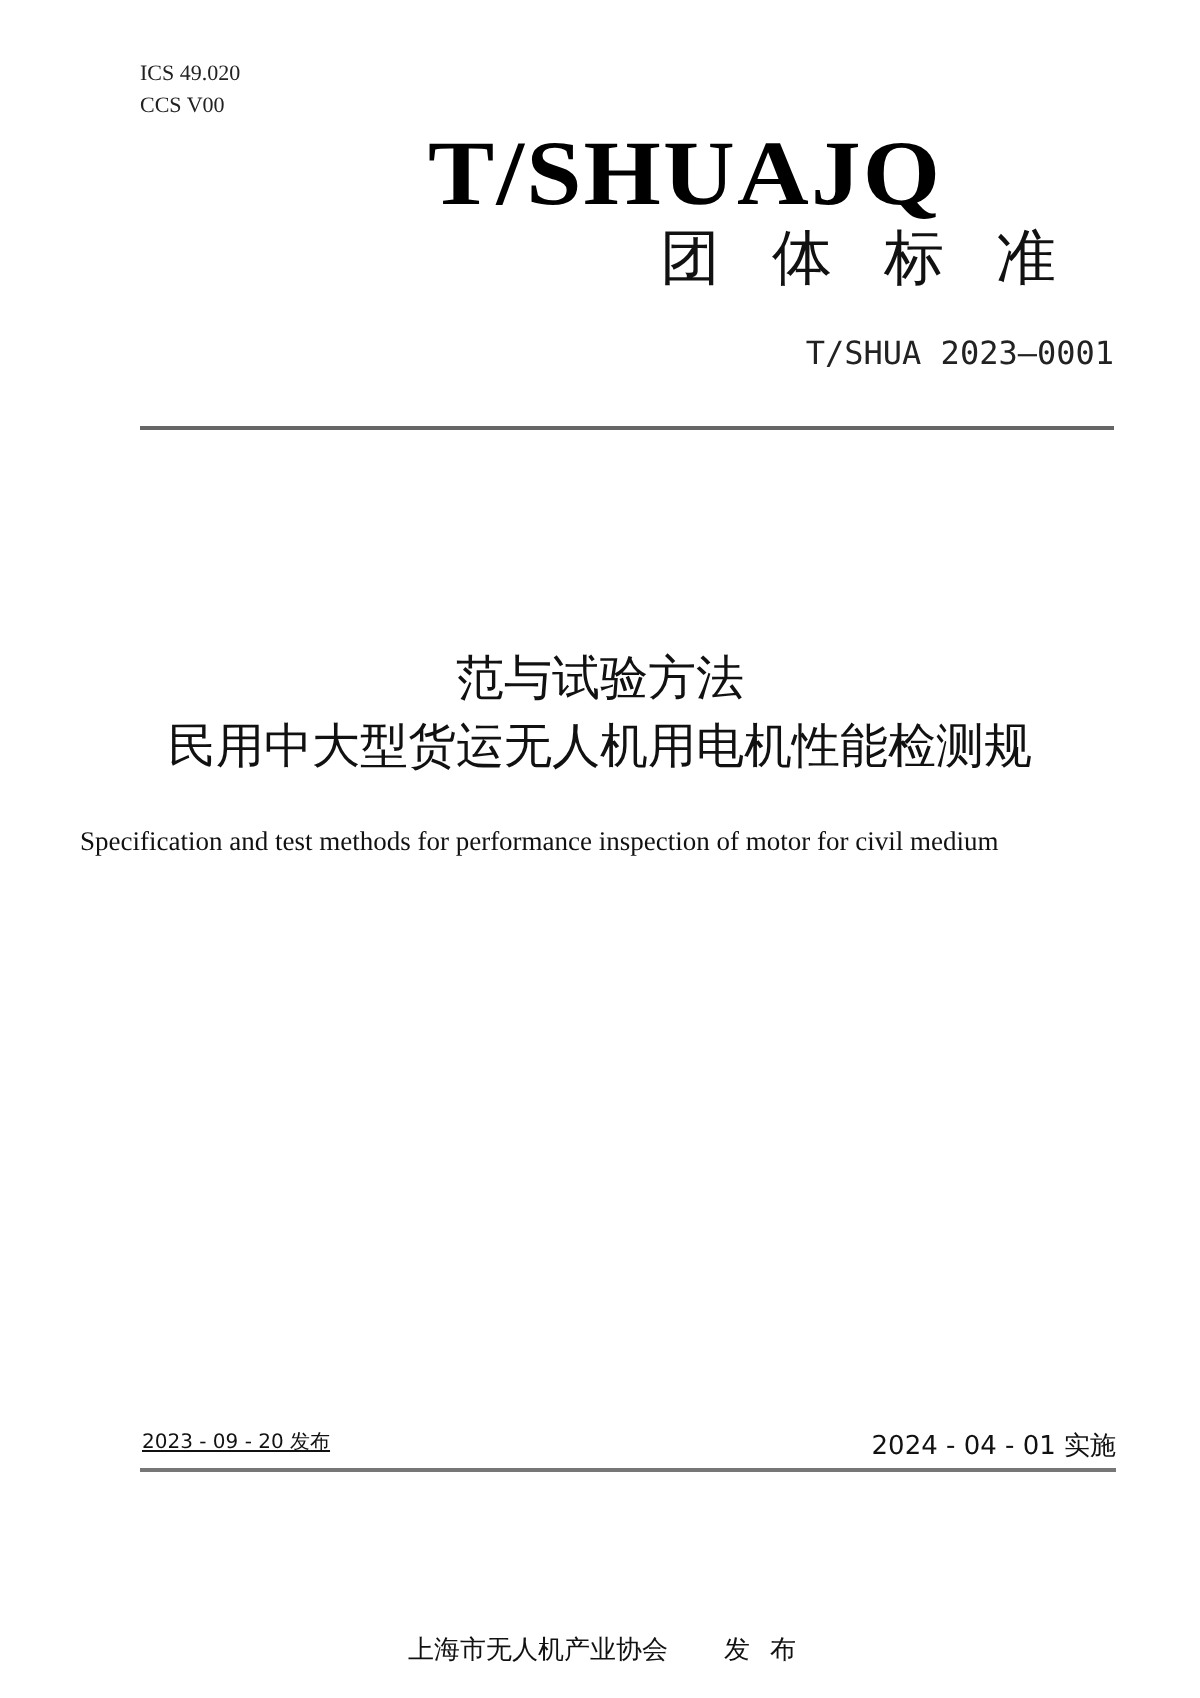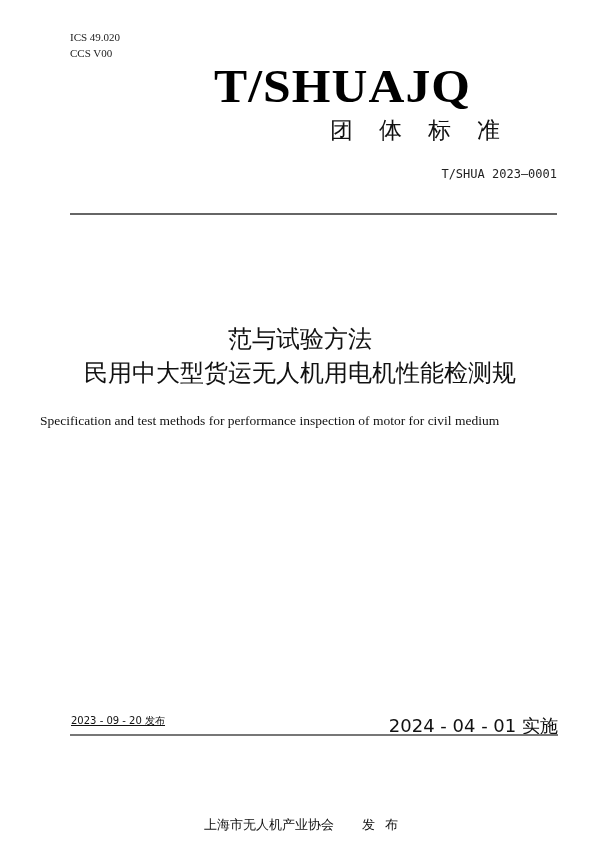--- a/index.html
+++ b/index.html
@@ -1,26 +1,26 @@
 <!DOCTYPE html>
 <html><head>
 <meta charset="utf-8">
 <style>
   html, body { margin: 0; padding: 0; background: #ffffff; }
   body { width: 600px; height: 849px; position: relative; overflow: hidden; color: #111; font-family: "DejaVu Sans", sans-serif; }
   .abs { position: absolute; }
   .ics { left: 70px; top: 29px; font-family: Liberation Serif, serif; font-size: 11px; line-height: 16px; color: #222; }
   .brand { left: 214px; top: 62px; font-family: "Liberation Serif", serif; font-weight: bold; font-size: 46px; letter-spacing: 1px; line-height: 50px; color: #000; transform: scaleX(1.08); transform-origin: left; }
-  .tuanti { left: 330px; top: 115px; font-size: 23px; line-height: 30px; letter-spacing: 26px; color: #111; }
-  .stdno { right: 43px; top: 167px; font-family: "DejaVu Sans Mono", monospace; font-size: 12px; color: #222; }
+  .tuanti { left: 330px; top: 115px; font-size: 30px; line-height: 30px; letter-spacing: 26px; color: #111; }
+  .stdno { right: 43px; top: 167px; font-family: "DejaVu Sans Mono", monospace; font-size: 16px; color: #222; }
   .rule1 { left: 70px; top: 213px; width: 487px; height: 1.5px; background: #666; }
   .title-cn { left: 40px; width: 520px; top: 322px; text-align: center; font-size: 24px; line-height: 34px; color: #111; }
   .title-en { left: 40px; width: 540px; top: 412px; text-align: left; font-family: "Liberation Serif", serif; font-size: 13.5px; line-height: 18px; color: #111; }
   .pubdate { left: 71px; top: 714px; font-size: 10px; color: #111; text-decoration: underline; }
-  .impdate { right: 42px; top: 714px; font-size: 18px; color: #111; }
+  .impdate { right: 42px; top: 714px; font-size: 13px; color: #111; }
   .rule2 { left: 70px; top: 734px; width: 488px; height: 1.5px; background: #777; }
   .org { left: 204px; top: 774px; font-size: 13px; color: #111; margin-top: 42px; }
   .org .pub { margin-left: 28px; letter-spacing: 10px; }
 </style>
 </head>
 <body>
 
 <div class="abs ics">
   <div>ICS  49.020</div>
   <div>CCS  V00</div>

